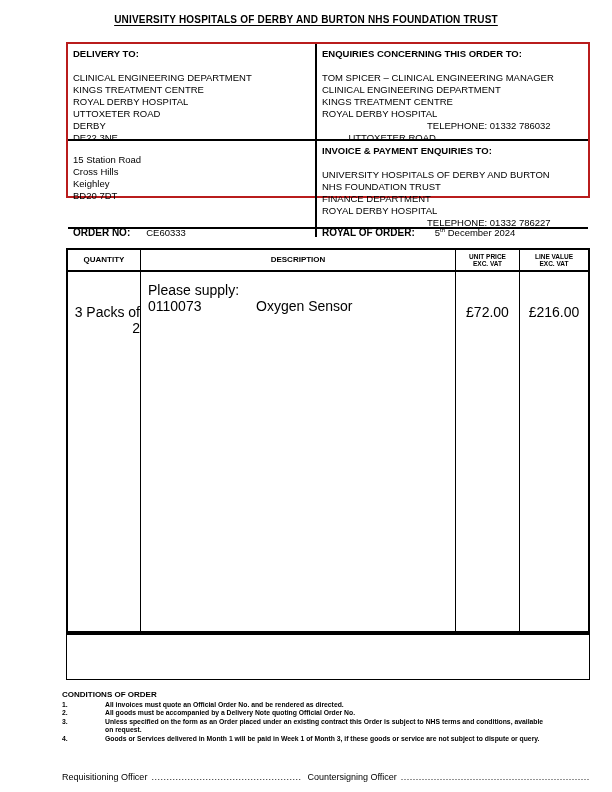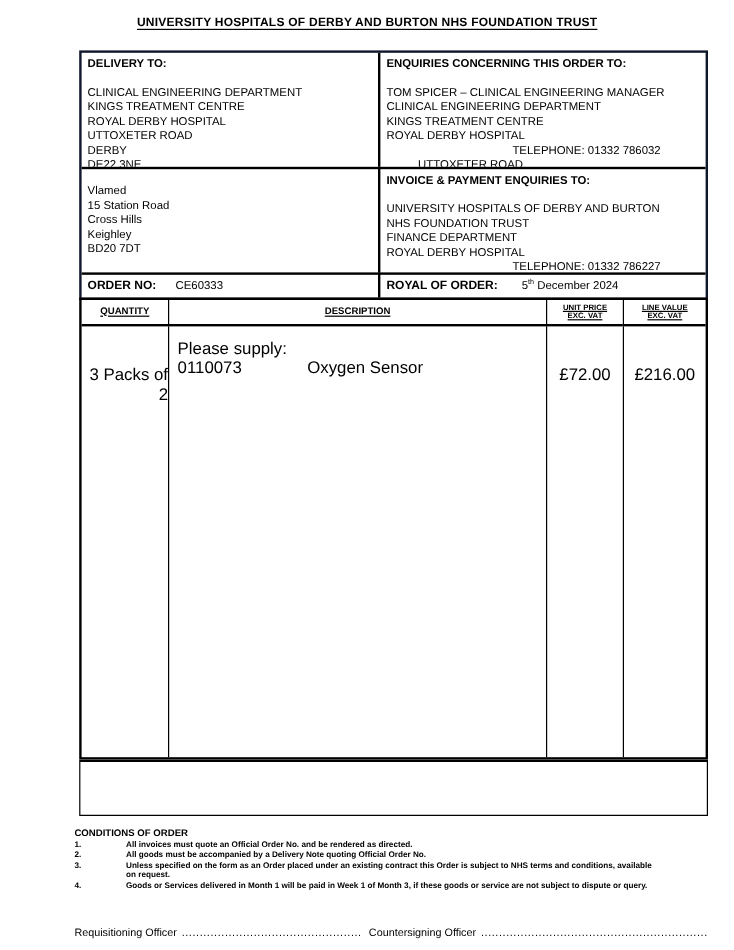--- a/index.html
+++ b/index.html
@@ -17,22 +17,22 @@
     text-align:center;
     font-size:10px; font-weight:bold;
     text-decoration:underline;
     text-underline-offset:2px;
     letter-spacing:0.2px;
     white-space:pre-wrap;
   }
 
   
   .info-table {
-    position:absolute; top:42px; left:66px; width:524px; height:208px;
-    border:2px solid #0f172a;
+    position:absolute; top:42px; left:66px; width:524px; height:156px;
+    border:2px solid #b91c1c;
     display:grid;
     grid-template-columns:247px 1fr;
     grid-template-rows:95px 88px 1fr;
   }
   .cell { padding:4px 5px; font-size:9.5px; line-height:12px; overflow:hidden; }
   .cell.right-col { border-left:2px solid #000; }
   .cell.row2, .cell.row3 { border-top:2px solid #000; }
   .cell-label { font-weight:bold; font-size:9.5px; }
   .addr { margin-top:12px; }
   .addr div, .addr span { white-space:pre-wrap; }
@@ -49,21 +49,21 @@
   .items-table {
     position:absolute; top:248px; left:66px; width:524px; height:385px;
     border:2px solid #000;
     display:grid;
     grid-template-columns:72px 315px 64px 1fr;
     grid-template-rows:22px 1fr;
   }
   .th {
     border-bottom:2px solid #000;
     display:flex; flex-direction:column; align-items:center; justify-content:center;
-    font-weight:bold; font-size:8px; line-height:8.5px; text-align:center;text-decoration:underline;
+    font-weight:bold; font-size:8px; line-height:8.5px; text-align:center;
   }
   .th.small { font-size:6.5px; line-height:7.5px; }
   .col-b { border-left:1.5px solid #000; }
   .td { font-size:14px; }
   .td.qty { text-align:right; padding-top:32px; }
   .td.desc { padding:10px 0 0 7px; }
   .desc-line2 { display:flex; }
   .desc-line2 .code { width:108px; }
   .td.money { text-align:center; padding-top:32px; }
 
@@ -122,21 +122,20 @@
         <div class="street-line">
           <span>UTTOXETER ROAD</span>
           <span class="phone">TELEPHONE: 01332 786032</span>
         </div>
 
       </div>
     </div>
 
     <div class="cell row2">
       <div class="addr supplier-addr">
-        <div>Vlamed</div>
         <div>15 Station Road</div>
         <div>Cross Hills</div>
         <div>Keighley</div>
         <div>BD20 7DT</div>
       </div>
     </div>
 
     <div class="cell row2 right-col">
       <div class="cell-label">INVOICE &amp; PAYMENT ENQUIRIES TO:</div>
       <div class="addr">

